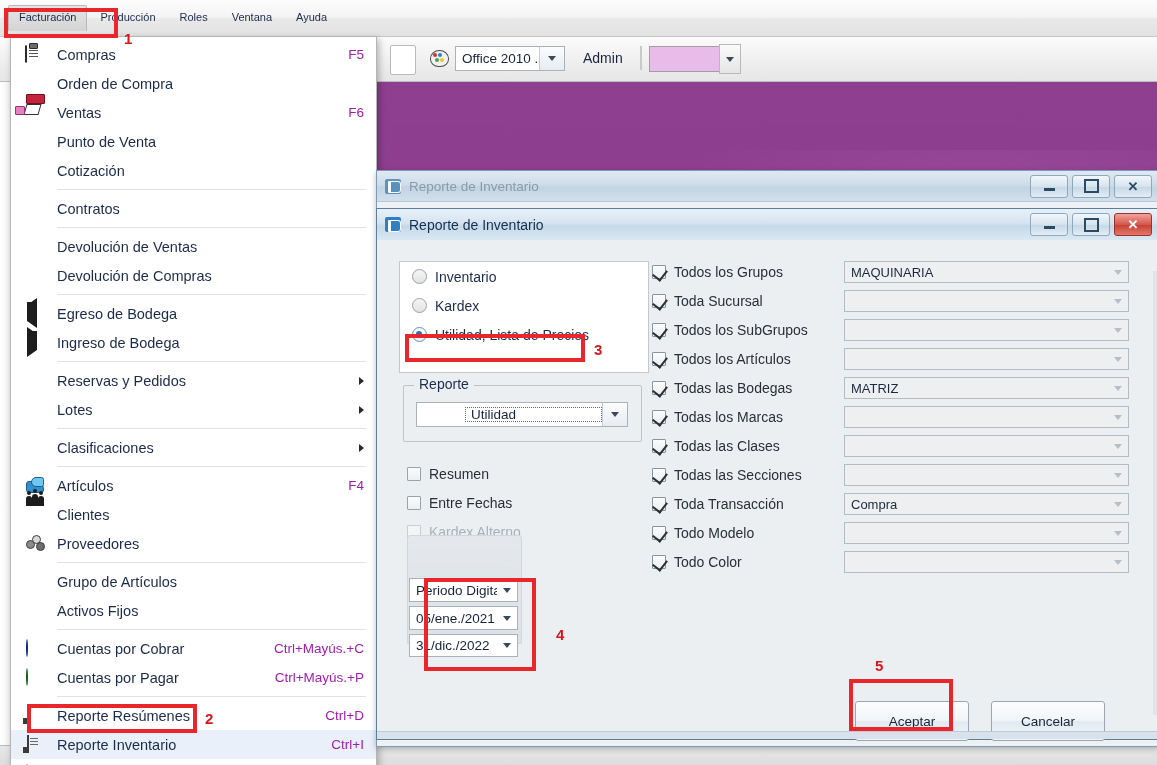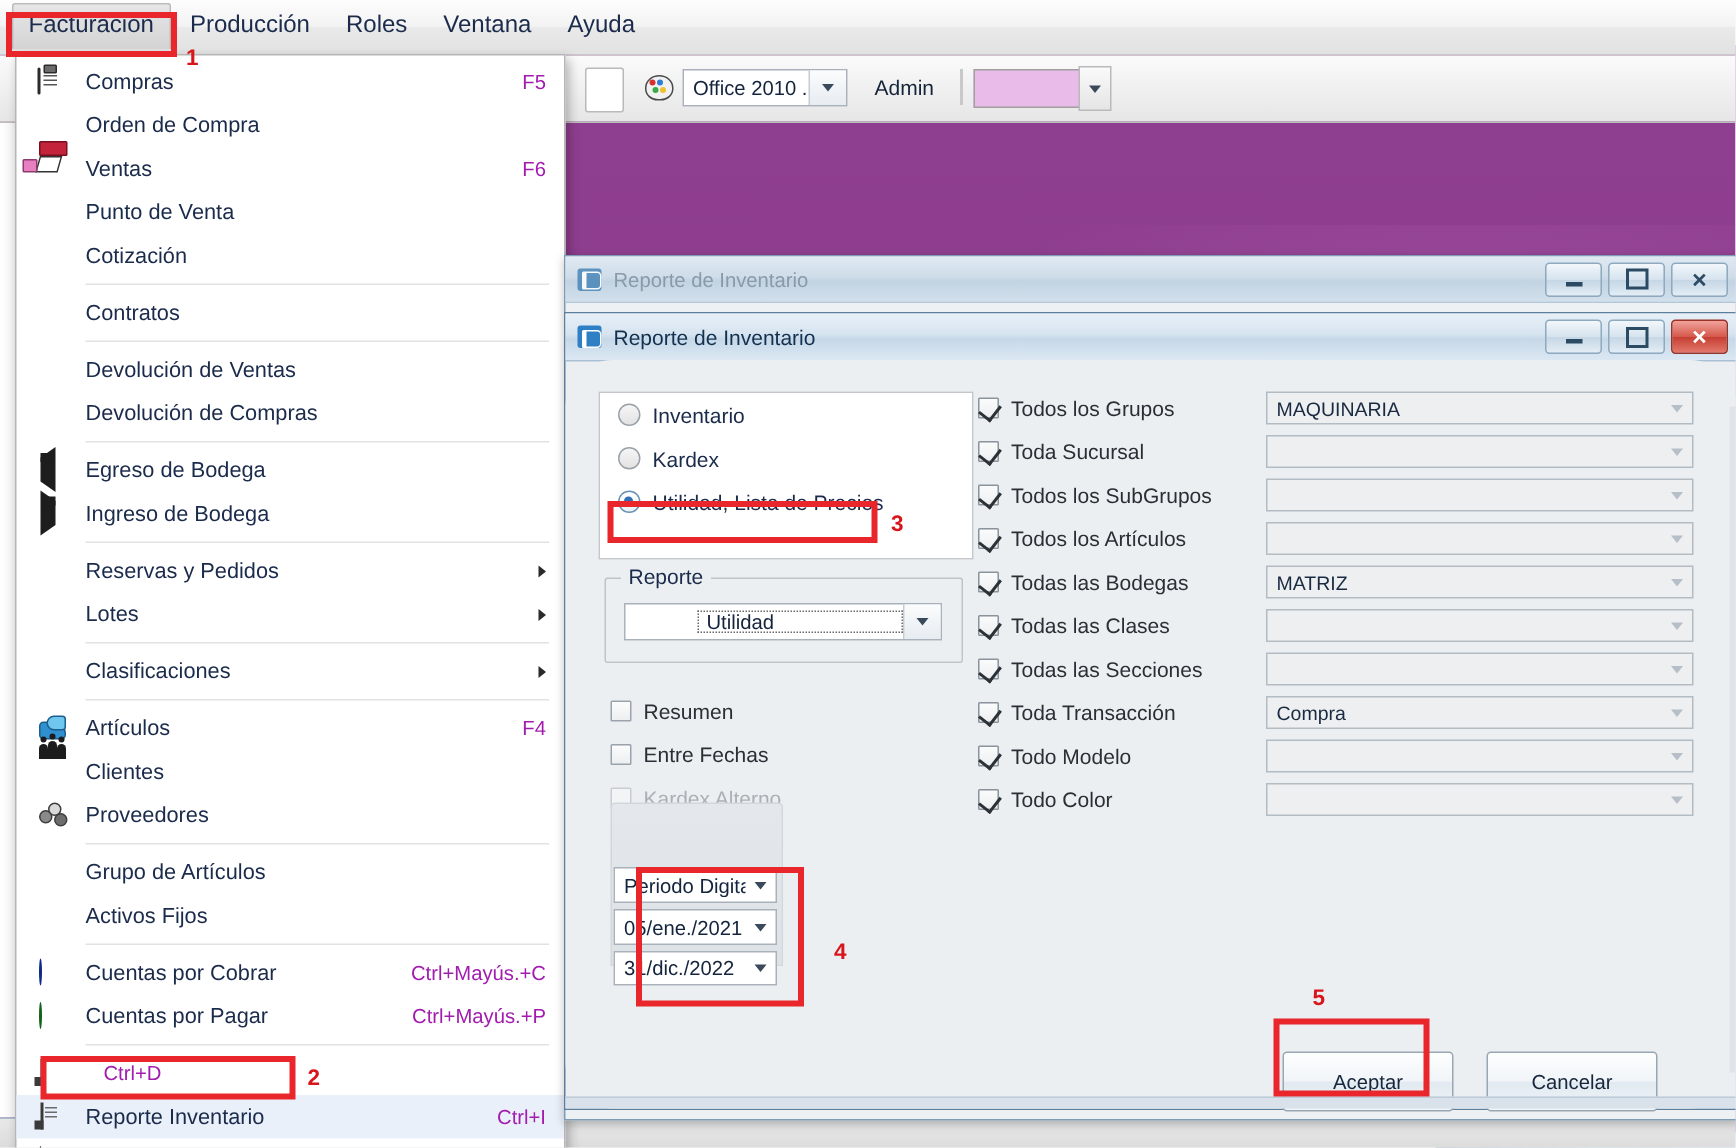--- a/index.html
+++ b/index.html
@@ -46,21 +46,21 @@
   }
   .sidebar-strip{
     position:absolute;left:0;top:81px;width:18px;height:664px;
     background:linear-gradient(90deg,#ffffff 0%,#f2f2f2 60%,#d9d9d9 100%);
     border-right:1px solid #b8b8b8;
   }
 
   
   .menubar{position:absolute;left:0;top:0;height:35px;display:flex;align-items:center;padding-left:8px;}
   .menu-item{
-    font-size:16px;color:#1b2b4b;padding:7px 11px 8px 11px;margin-right:2px;
+    font-size:11px;color:#1b2b4b;padding:7px 11px 8px 11px;margin-right:2px;
     white-space:nowrap;line-height:1;
   }
   .menu-item.open{
     background:linear-gradient(180deg,#e6e6e6,#d4d4d4);
     border:1px solid #b9b9b9;border-bottom-color:#d4d4d4;border-radius:2px 2px 0 0;
     padding:6px 10px 7px 10px;
   }
 
   
   .dropdown{
@@ -166,21 +166,21 @@
     background:linear-gradient(180deg,#f2f7fb,#d6e3ee 50%,#c5d6e5 51%,#e3edf5);
     display:flex;align-items:center;justify-content:center;
   }
   .tbtn.close{background:linear-gradient(180deg,#f0a39b,#d6584c 50%,#c63e32 51%,#e2796c);border-color:#9a3227;}
   .gl-min{width:11px;height:3px;background:#2b4a63;margin-top:6px;}
   .gl-max{width:11px;height:10px;border:2px solid #2b4a63;}
   .gl-x{font-size:13px;color:#2b4a63;font-weight:bold;line-height:1;}
   .tbtn.close .gl-x{color:#fff;}
 
   
-  .dlg-body{position:absolute;left:0;top:31px;right:0;bottom:0;background:#eceff2;border-radius:31px;}
+  .dlg-body{position:absolute;left:0;top:31px;right:0;bottom:0;background:#eceff2;}
 
   
   .radio-box{
     position:absolute;left:22px;top:21px;width:248px;height:110px;
     background:#ffffff;border:1px solid #c4c8cc;
   }
   .rb-row{display:flex;align-items:center;height:29px;padding-left:12px;font-size:14px;color:#1b2b4b;}
   .radio{
     width:13px;height:13px;border-radius:50%;flex:none;margin-right:8px;
     background:linear-gradient(180deg,#f6f6f6,#e2e2e2);border:1.4px solid #9aa1a8;
@@ -405,20 +405,21 @@
     <div class="dd-row">
       <span class="dd-ico" style="left:15px;"><span class="ico-check"></span></span>
       <span class="dd-label">Cuentas por Pagar</span>
       <span class="dd-accel">Ctrl+Mayús.+P</span>
     </div>
 
     <div class="dd-sep"></div>
 
     <div class="dd-row">
       <span class="dd-ico" style="left:16px;"><span class="ico-doc"></span></span>
+      <span class="dd-label">Reporte Resúmenes</span>
       <span class="dd-accel">Ctrl+D</span>
     </div>
     <div class="dd-row sel">
       <span class="dd-ico" style="left:16px;"><span class="ico-doc2"></span></span>
       <span class="dd-label">Reporte Inventario</span>
       <span class="dd-accel">Ctrl+I</span>
     </div>
     <div class="dd-row">
       <span class="dd-ico" style="left:15px;"><span class="ico-pie"></span></span>
 
@@ -580,20 +581,32 @@
             <span>Todas las Bodegas</span>
           </span>
           <span class="rc-combo">
             <span class="cv">MATRIZ</span>
             <span class="cbtn">
                 <span class="caret dim"></span>
               </span>
           </span>
         </div>
 
+        <div class="rc-item">
+          <span class="rc-check">
+            <span class="cbx checked"></span>
+            <span>Todas los Marcas</span>
+          </span>
+          <span class="rc-combo">
+            <span class="cv"></span>
+            <span class="cbtn">
+                <span class="caret dim"></span>
+              </span>
+          </span>
+        </div>
 
         <div class="rc-item">
           <span class="rc-check">
             <span class="cbx checked"></span>
             <span>Todas las Clases</span>
           </span>
           <span class="rc-combo">
             <span class="cv"></span>
             <span class="cbtn">
                 <span class="caret dim"></span>

